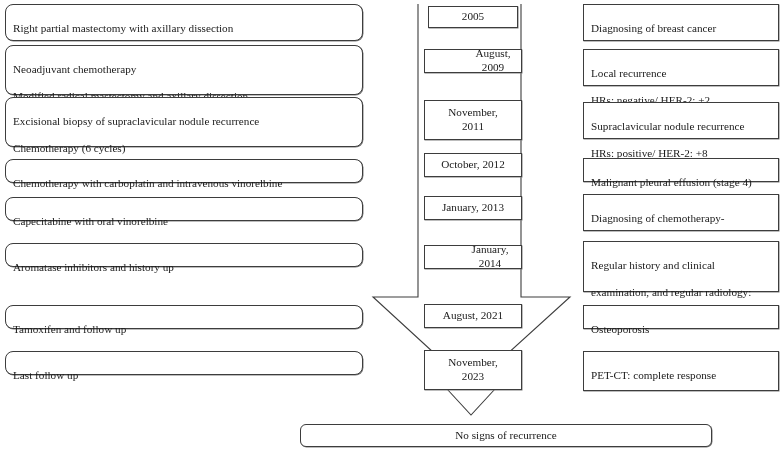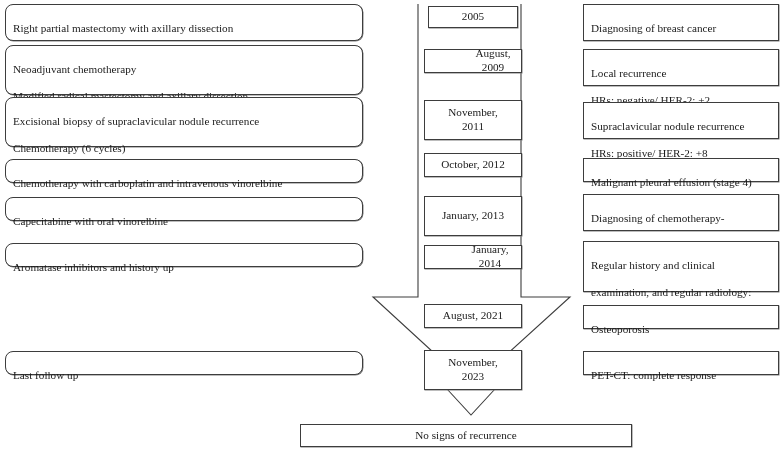--- a/index.html
+++ b/index.html
@@ -39,24 +39,25 @@
     text-align:center;
     padding:3px 4px;
     display:flex;
     flex-direction:column;
     align-items:center;
     justify-content:center;
   }
 
   
   .bottom-box{
-    left:300px;width:332px;top:424px;height:23px;
+    left:300px;width:412px;top:424px;height:23px;
     text-align:center;
     display:flex;align-items:center;justify-content:center;
     padding:4px;
+    border-radius:6px;
   }
 
   
   #arrow-svg{
     position:absolute;left:0;top:0;width:784px;height:451px;
     z-index:1;pointer-events:none;
   }
   #arrow-svg .stroke{
     fill:none;stroke:#3d3d3d;stroke-width:1.1;
     stroke-linejoin:miter;stroke-linecap:butt;
@@ -96,20 +97,23 @@
   </div>
 
   <div class="box left-box" style="top:197px;height:24px;">
     <span class="ln">Capecitabine with oral vinorelbine</span>
   </div>
 
   <div class="box left-box" style="top:243px;height:24px;">
     <span class="ln">Aromatase inhibitors and history up</span>
   </div>
 
+  <div class="box left-box" style="top:305px;height:24px;">
+    <span class="ln">Tamoxifen and follow up</span>
+  </div>
 
   <div class="box left-box" style="top:351px;height:24px;">
     <span class="ln">Last follow up</span>
   </div>
 
   <div class="box date-box" style="left:428px;width:90px;top:6px;height:22px;">
     <span class="ln">2005</span>
   </div>
 
   <div class="box date-box" style="left:424px;width:98px;top:49px;height:24px;padding-left:44px;">
@@ -118,21 +122,21 @@
 
   <div class="box date-box" style="left:424px;width:98px;top:100px;height:40px;">
     <span class="ln">November,</span>
     <span class="ln">2011</span>
   </div>
 
   <div class="box date-box" style="left:424px;width:98px;top:153px;height:24px;">
     <span class="ln">October, 2012</span>
   </div>
 
-  <div class="box date-box" style="left:424px;width:98px;top:196px;height:40px;">
+  <div class="box date-box" style="left:424px;width:98px;top:196px;height:24px;">
     <span class="ln">January, 2013</span>
   </div>
 
   <div class="box date-box" style="left:424px;width:98px;top:245px;height:24px;padding-left:38px;">
     <span class="ln">January, 2014</span>
   </div>
 
   <div class="box date-box" style="left:424px;width:98px;top:304px;height:24px;">
     <span class="ln">August, 2021</span>
   </div>
@@ -169,21 +173,21 @@
   <div class="box right-box" style="top:241px;height:51px;">
     <span class="ln">Regular history and clinical</span>
     <span class="ln">examination, and regular radiology:</span>
     <span class="ln">complete response</span>
   </div>
 
   <div class="box right-box" style="top:305px;height:24px;">
     <span class="ln">Osteoporosis</span>
   </div>
 
-  <div class="box right-box" style="top:351px;height:24px;">
+  <div class="box right-box" style="top:351px;height:40px;">
     <span class="ln">PET-CT: complete response</span>
   </div>
 
   <div class="box bottom-box">
     <span>No signs of recurrence</span>
   </div>
 
 </div>
 
 </body></html>

